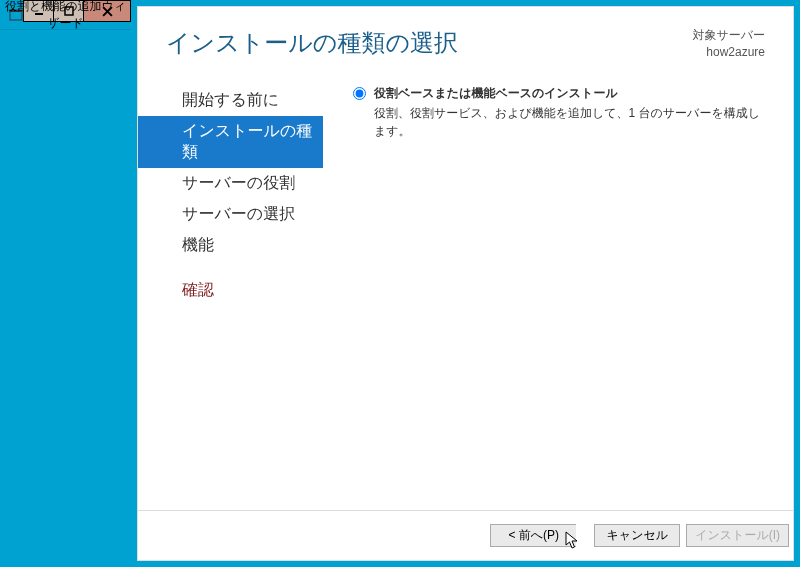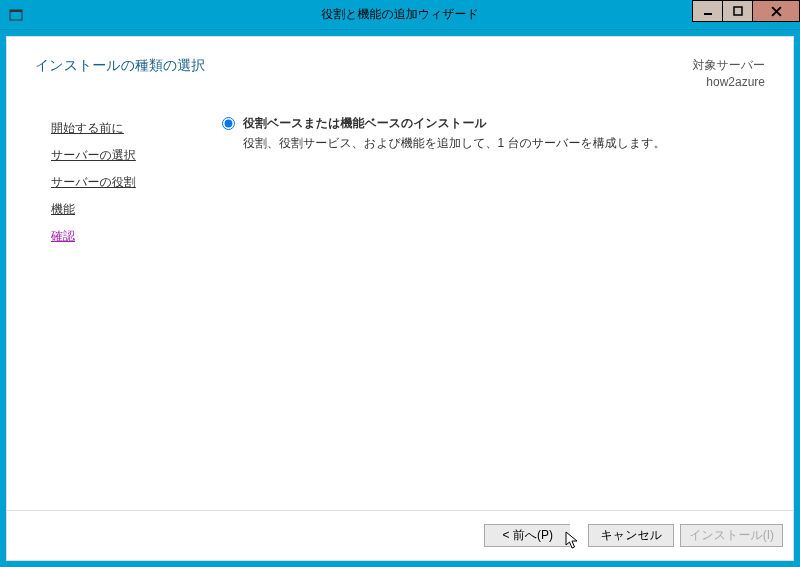--- a/index.html
+++ b/index.html
@@ -9,21 +9,21 @@
       background: #00a2d2;
       width: 800px;
       height: 567px;
       overflow: hidden;
     }
     .window {
       width: 800px;
       height: 567px;
       background: #00a2d2;
       display: flex;
-      flex-direction: column;
+      flex-direction: row;
     }
     .titlebar {
       height: 30px;
       background: #00a2d2;
       display: flex;
       align-items: center;
       position: relative;
       border-bottom: 1px solid #0092bf;
     }
     .titlebar-icon {
@@ -75,21 +75,21 @@
       flex-direction: column;
       border: 1px solid #ddd;
     }
     .header {
       padding: 20px 28px 14px 28px;
       display: flex;
       justify-content: space-between;
       align-items: flex-start;
     }
     .page-title {
-      font-size: 14px;
+      font-size: 24px;
       color: #1a5e8a;
       font-weight: normal;
     }
     .target-server {
       text-align: right;
       font-size: 12px;
       color: #555;
       line-height: 1.4;
     }
     .body {
@@ -97,32 +97,32 @@
       display: flex;
       padding: 0 0 0 0;
       overflow: hidden;
     }
     .sidebar {
       width: 185px;
       padding-top: 10px;
     }
     .nav-item {
       padding: 5px 10px 5px 44px;
-      font-size: 12px;
+      font-size: 16px;
       color: #333;
       cursor: pointer;
-      text-decoration: underline;
     }
     .nav-item.active {
       background: #1979ca;
       color: #fff;
     }
     .nav-item.disabled {
-      color: #a21caf;
+      color: #7f1d1d;
       cursor: default;
+      margin-top: 14px;
     }
     .main {
       flex: 1;
       padding: 10px 28px 10px 30px;
       font-size: 12px;
       color: #333;
     }
     .intro {
       line-height: 1.55;
       margin-bottom: 18px;
@@ -146,21 +146,21 @@
     }
     .option-desc {
       line-height: 1.55;
     }
     .footer {
       height: 50px;
       border-top: 1px solid #ddd;
       display: flex;
       justify-content: flex-end;
       align-items: center;
-      padding: 0 10px;
+      padding: 0 4px;
       gap: 6px;
     }
     .btn-group { display: flex; gap: 0; margin-right: 12px; }
     .btn {
       min-width: 86px;
       height: 23px;
       border: 1px solid #aaa;
       background: #eaeaea;
       font-size: 12px;
       font-family: inherit;
@@ -219,22 +219,23 @@
         <div class="page-title">インストールの種類の選択</div>
         <div class="target-server">
           <div>対象サーバー</div>
           <div>how2azure</div>
         </div>
       </div>
 
       <div class="body">
         <div class="sidebar">
           <div class="nav-item">開始する前に</div>
+          <div class="nav-item active">インストールの種類</div>
+          <div class="nav-item">サーバーの役割</div>
           <div class="nav-item">サーバーの選択</div>
-          <div class="nav-item">サーバーの役割</div>
           <div class="nav-item">機能</div>
           <div class="nav-item disabled">確認</div>
         </div>
 
         <div class="main">
 
           <label class="option">
             <input type="radio" name="install-type" class="radio-input" checked="" style="">
             <div class="option-body">
               <div class="option-title">役割ベースまたは機能ベースのインストール</div>

